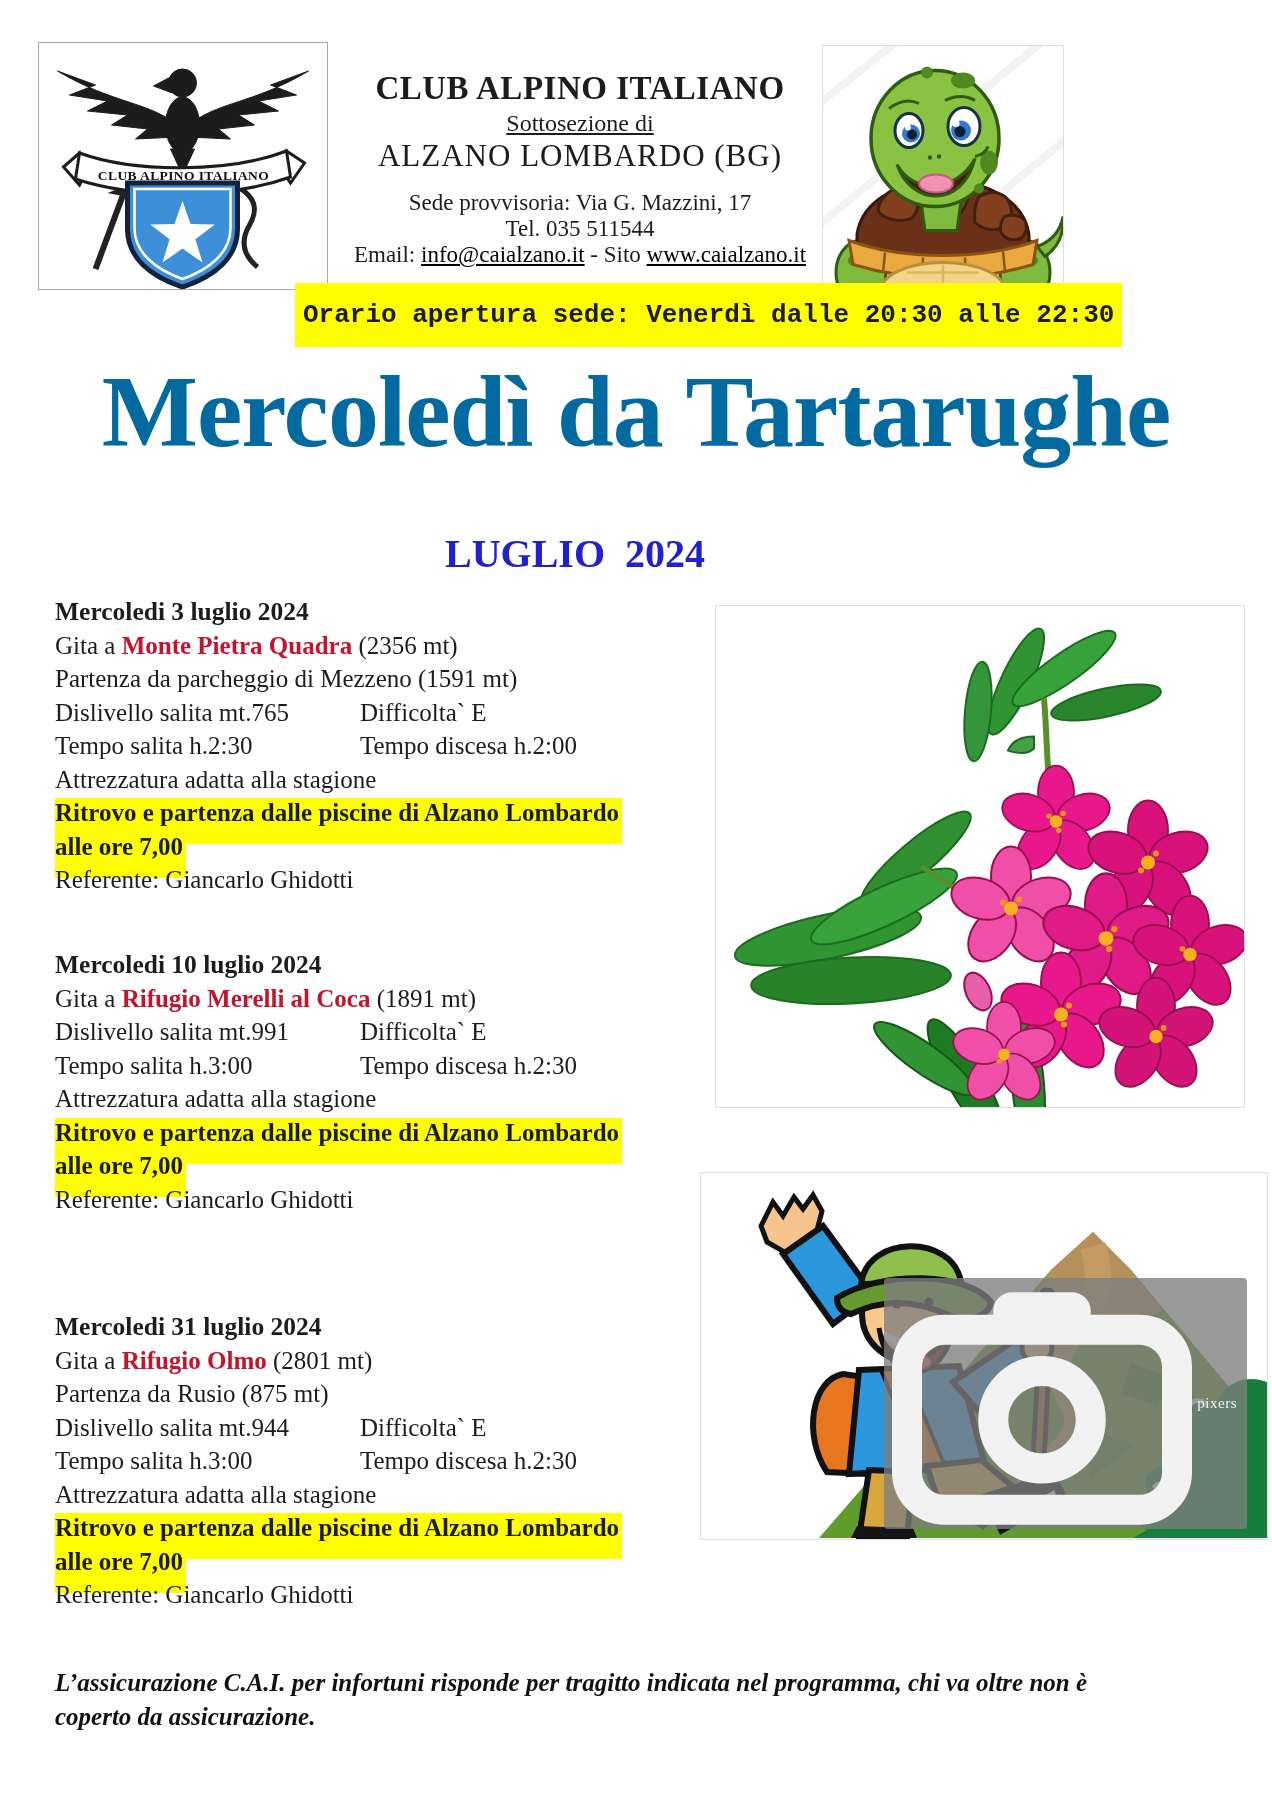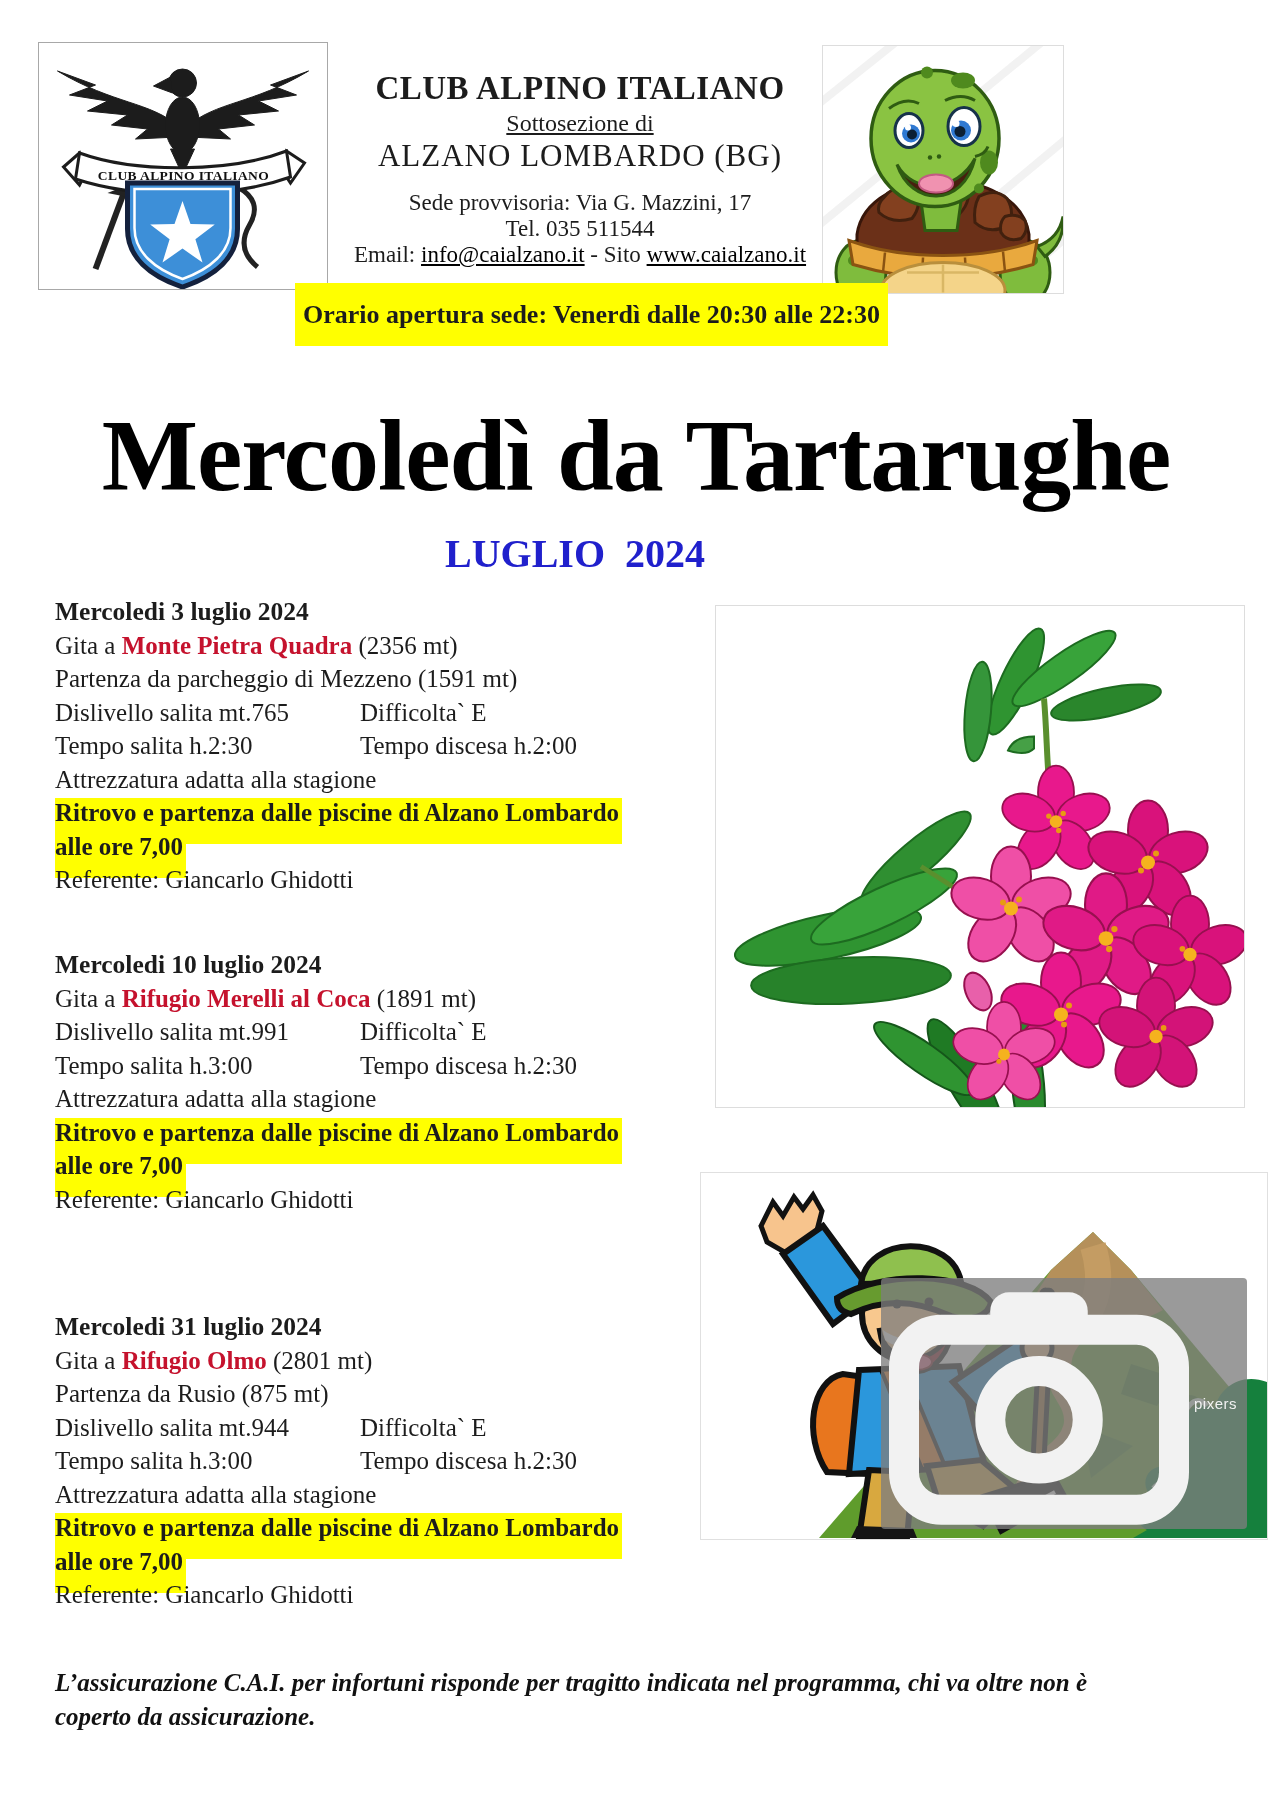--- a/index.html
+++ b/index.html
@@ -16,40 +16,40 @@
   .sotto{font-size:24px;margin-top:3px;text-decoration:underline;}
   .alzano{font-size:31px;margin-top:1px;letter-spacing:1px;}
   .addr{font-size:23px;margin-top:16px;}
   .tel{font-size:23px;}
   .emailline{font-size:23px;}
   .emailline a{color:#000000;text-decoration:underline;}
   .turtle-box{left:822px;top:45px;width:240px;height:247px;border:1px solid #ddd;background:#fff;}
   .turtle-box svg{width:100%;height:100%;display:block;}
   
   .notice{left:295px;top:300px;}
-  .hl{background:#ffff00;font-weight:bold;font-size:26px;padding:17px 8px;}
+  .hl{background:#ffff00;font-weight:bold;font-size:26px;padding:17px 8px;font-family:Liberation Mono, monospace;}
   
   .main-title{top:358px;left:0;width:100%;text-align:center;font-size:102px;font-weight:bold;
-    color:#000000;letter-spacing:-1px;white-space:nowrap;line-height:1.05;margin-top:44px;}
+    color:#0369a1;letter-spacing:-1px;white-space:nowrap;line-height:1.05;}
   .subtitle{top:530px;left:0;width:1150px;text-align:center;font-size:40px;font-weight:bold;
     color:#2020cc;white-space:pre;}
   
   .event{left:55px;width:578px;font-size:25px;line-height:33.5px;}
   .ev-date{font-weight:bold;font-size:25.5px;}
   .red{color:#c5122d;font-weight:bold;}
   .col1{display:inline-block;width:305px;}
   .hlline{line-height:33.5px;}
   .hl2{background:#ffff00;font-weight:bold;padding:1px 3px 18px 0;}
   
   .flower-box{left:715px;top:605px;width:528px;height:501px;border:1px solid #ddd;background:#fff;}
   .flower-box svg{width:100%;height:100%;display:block;}
   .hiker-box{left:700px;top:1172px;width:566px;height:366px;border:1px solid #e0e0e0;background:#fff;}
   .hiker-box svg{width:100%;height:100%;display:block;}
   .watermark{position:absolute;right:20px;bottom:10px;background:rgba(125,125,125,.78);
-    color:#f2f2f2;border-radius:4px;padding:3px 10px 4px 8px;font-family:Liberation Sans, sans-serif;
+    color:#f2f2f2;border-radius:4px;padding:3px 10px 4px 8px;font-family:Liberation Serif, serif;
     font-size:15px;letter-spacing:.5px;display:flex;align-items:center;gap:5px;}
   .cam{width:15px;height:12px;display:inline-block;}
   
   .footer{left:55px;top:1666px;width:1215px;font-size:25px;font-weight:bold;font-style:italic;
     line-height:34px;color:#111;}
   .footer div{white-space:nowrap;}
 </style>
 </head>
 <body>
 

